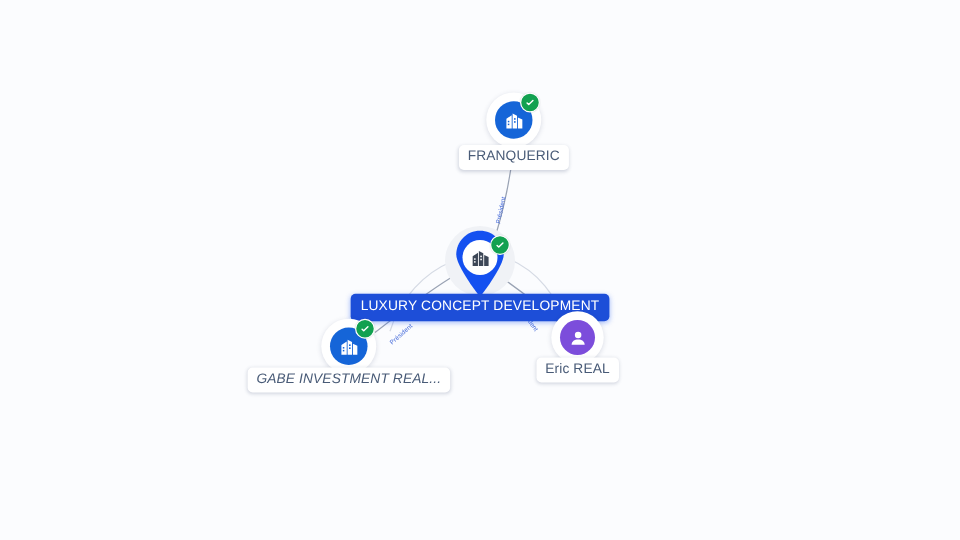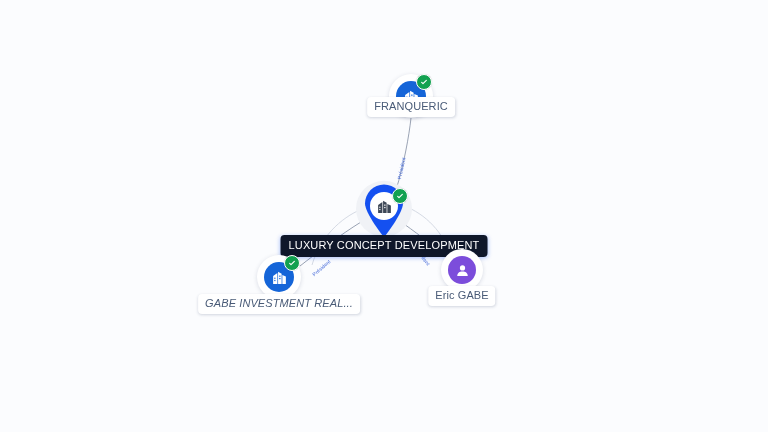--- a/index.html
+++ b/index.html
@@ -119,21 +119,21 @@
     color: #495b77;
     font-size: 11px;
     line-height: 13px;
     padding: 3px 7px 4px 7px;
     border-radius: 4px;
     white-space: nowrap;
     box-shadow: 0 1px 3px rgba(45, 60, 100, 0.20);
     letter-spacing: .1px;
   }
   .node-label.primary {
-    background: #0f172a;
+    background: #1d4ed8;
     color: #ffffff;
     font-size: 11px;
     padding: 4px 8px 5px 8px;
     border-radius: 4px;
     box-shadow: 0 1px 4px rgba(20, 80, 240, 0.35);
     letter-spacing: .15px;
   }
 
   
   .edge-label {
@@ -182,21 +182,21 @@
           <rect x="11.6" y="9.2" width="1.8" height="1.8" fill="#1565d8"></rect>
           <rect x="11.6" y="12.6" width="1.8" height="1.8" fill="#1565d8"></rect>
         </svg>
       </div>
       <div class="verified-badge" style="right:2px; top:1px;">
         <svg width="8" height="8" viewBox="0 0 24 24" aria-hidden="true">
           <path d="M5 13l4 4L19 7" fill="none" stroke="#ffffff" stroke-width="3.4" stroke-linecap="round" stroke-linejoin="round"></path>
         </svg>
       </div>
     </div>
-    <div class="node-label" style="left:0; top:1px;">FRANQUERIC</div>
+    <div class="node-label" style="left:0; top:20px;">FRANQUERIC</div>
   </div>
 
   <div class="node" style="left:384px; top:211px;">
     <div class="node-icon-wrap" style="left:0; top:0; width:60px; height:60px;">
       <div class="pin-halo"></div>
       <svg class="pin-shape" width="42" height="54" viewBox="0 0 42 54">
         <path d="M21 53.5C21 53.5 40 29.5 40 19.6 40 9 31.5 0.5 21 0.5S2 9 2 19.6C2 29.5 21 53.5 21 53.5z" fill="#1450f0"></path>
       </svg>
       <div class="pin-inner">
         <svg width="17" height="17" viewBox="0 0 24 24" aria-hidden="true">
@@ -244,16 +244,16 @@
   <div class="node" style="left:462px; top:270px;">
     <div class="node-icon-wrap" style="left:0; top:0; width:44px; height:44px;">
       <div class="halo-circle" style="width:42px; height:42px;"></div>
       <div class="icon-circle" style="width:28px; height:28px; background:#7c4ddb;">
         <svg width="17" height="17" viewBox="0 0 24 24" aria-hidden="true">
           <circle cx="12" cy="8.4" r="3.7" fill="#ffffff"></circle>
           <path d="M4.6 19.6c0-4 3.3-6.1 7.4-6.1s7.4 2.1 7.4 6.1z" fill="#ffffff"></path>
         </svg>
       </div>
     </div>
-    <div class="node-label" style="left:0; top:16px;">Eric GABE</div>
+    <div class="node-label" style="left:0; top:16px;">Eric REAL</div>
   </div>
 
 </div>
 
 </body></html>

